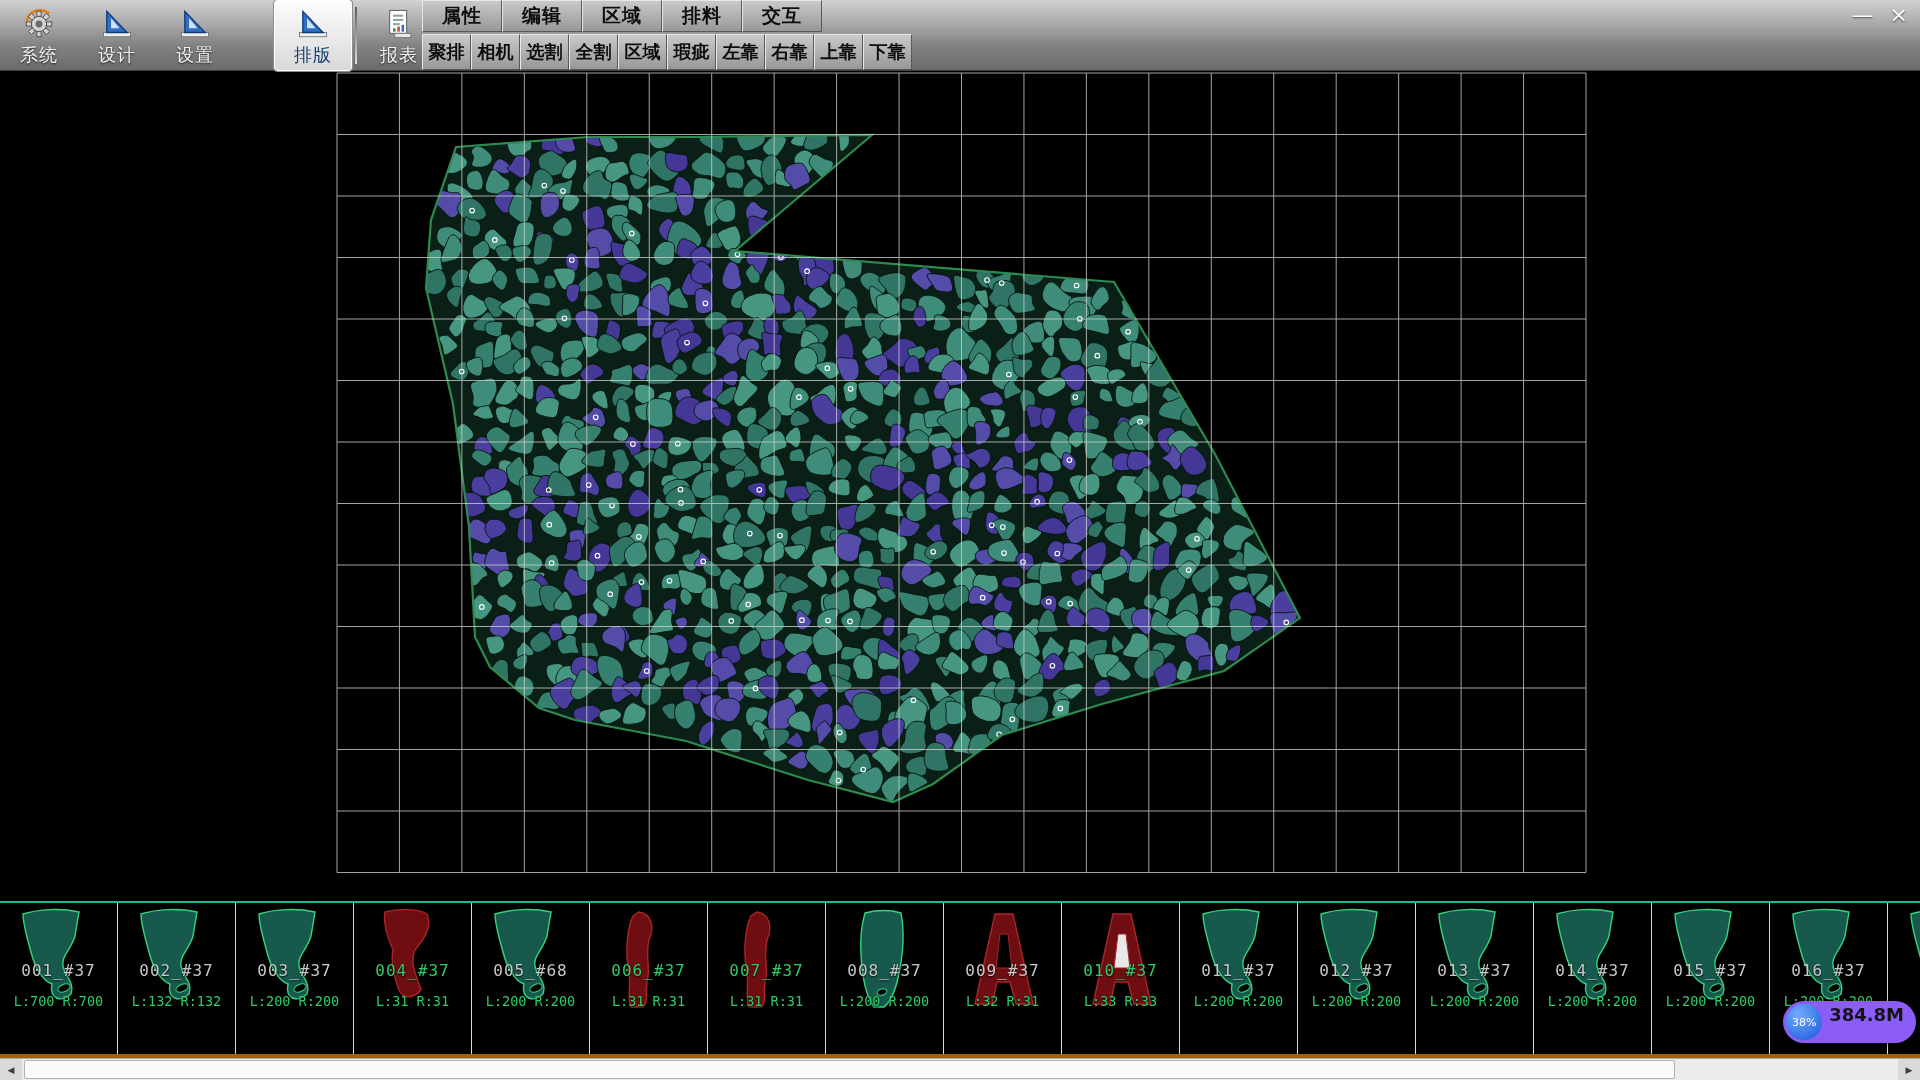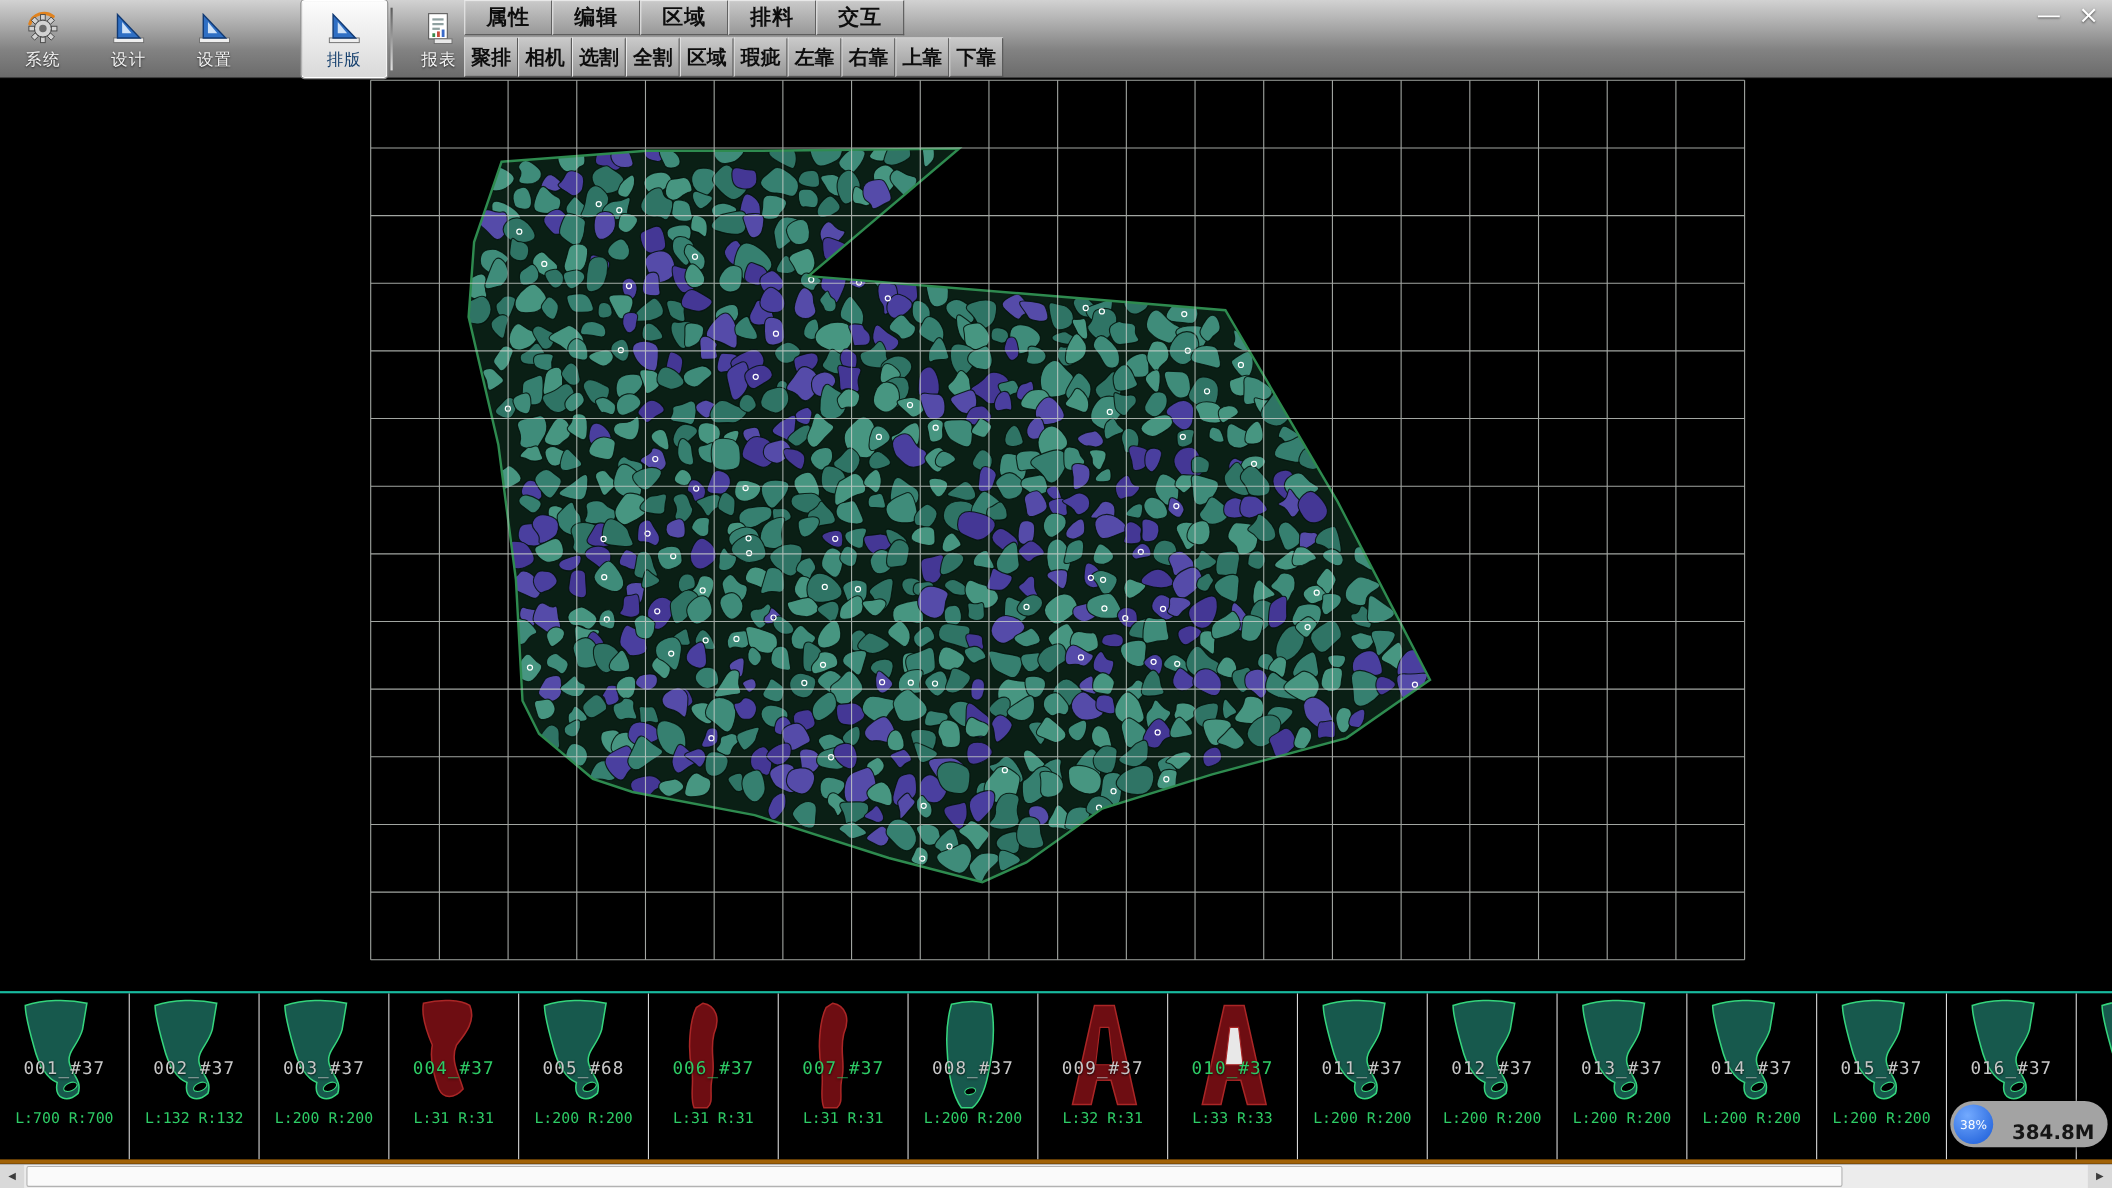--- a/index.html
+++ b/index.html
@@ -8,21 +8,21 @@
   .app { width:1920px; height:1080px; display:flex; flex-direction:column; position:relative; }
 
   
   .topbar { flex:0 0 71px; position:relative;
     background:linear-gradient(180deg,#d2d2d2 0%,#a8a8a8 35%,#828282 65%,#6b6b6b 100%);
     border-bottom:1px solid #3e3e3e; z-index:10; }
   .navbar { position:absolute; left:0; top:0; height:71px; display:flex; align-items:stretch; }
   .nav-btn { width:78px; display:flex; flex-direction:column; align-items:center; justify-content:center;
     gap:2px; cursor:pointer; padding-top:2px; }
   .nav-ic svg { width:34px; height:34px; display:block; }
-  .nav-lb { font-size:15px; color:#f4f4f4; text-shadow:0 1px 2px rgba(0,0,0,.75); letter-spacing:1px; }
+  .nav-lb { font-size:18px; color:#f4f4f4; text-shadow:0 1px 2px rgba(0,0,0,.75); letter-spacing:1px; }
   .nav-btn.selected { background:linear-gradient(180deg,#fdfdfd,#d9d9d9);
     border:1px solid #ffffff; outline:1px solid #8e8e8e; border-radius:3px;margin-left:40px; }
   .nav-btn.selected .nav-lb { color:#16406e; text-shadow:none; }
   .nav-sep { width:2px; margin:7px 3px; background:linear-gradient(180deg,#5a5a5a,#e0e0e0); }
 
   .menus { position:absolute; left:422px; top:0;text-align:right; }
   .tabrow { display:flex; height:32px; }
   .toolrow { display:flex; height:36px; margin-top:2px; }
   .bar-btn { display:flex; align-items:center; justify-content:center; color:#0d0d0d;
     font-size:19px; font-weight:600; letter-spacing:1px; cursor:pointer;
@@ -41,26 +41,26 @@
 
   
   .strip { flex:0 0 157px; background:#000; position:relative; overflow:hidden;
     border-top:2px solid #18b89e; border-bottom:4px solid #a16207; }
   .strip-cells { display:flex; height:100%; }
   .cell { flex:0 0 118px; position:relative; height:100%; border-right:1px solid #d8d8d8; }
   .cell svg { position:absolute; top:3px; left:50%; transform:translateX(-50%); }
   .cell .name { position:absolute; top:58px; left:0; width:100%; text-align:center; z-index:2;
     font-family:"DejaVu Sans Mono", monospace; font-size:16px; letter-spacing:1px;
     text-shadow:0 1px 2px rgba(0,0,0,.9); }
-  .cell .lr { position:absolute; top:106px; left:0; width:100%; text-align:center; z-index:2;
+  .cell .lr { position:absolute; top:90px; left:0; width:100%; text-align:center; z-index:2;
     font-family:"DejaVu Sans Mono", monospace; font-size:13.5px; letter-spacing:0;
     text-shadow:0 1px 2px rgba(0,0,0,.9); }
 
-  .badge { position:absolute; right:4px; top:98px; height:42px; background:#a3a3a3; border-radius:21px;
-    display:flex; align-items:flex-end; gap:17px; padding:3px 12px 3px 3px; z-index:6;
+  .badge { position:absolute; right:4px; top:98px; height:42px; background:#8b5cf6; border-radius:21px;
+    display:flex; align-items:flex-start; gap:7px; padding:3px 12px 3px 3px; z-index:6;
     box-shadow:0 1px 5px rgba(0,0,0,.55); cursor:pointer; }
   .badge-circle { width:36px; height:36px; border-radius:50%; color:#fff; font-size:11px;
     display:flex; align-items:center; justify-content:center;
     background:radial-gradient(circle at 35% 28%, #73aaff, #2e6de0 75%); }
   .badge-text { font-size:18px; font-weight:bold; color:#151515; }
 
   
   .hscroll { flex:0 0 22px; display:flex; align-items:stretch; background:#e2e2e2; border-top:1px solid #a8a8a8; }
   .scroll-arrow { flex:0 0 22px; display:flex; align-items:center; justify-content:center;
     font-size:9px; color:#3c3c3c; background:#d9d9d9; cursor:pointer; }

